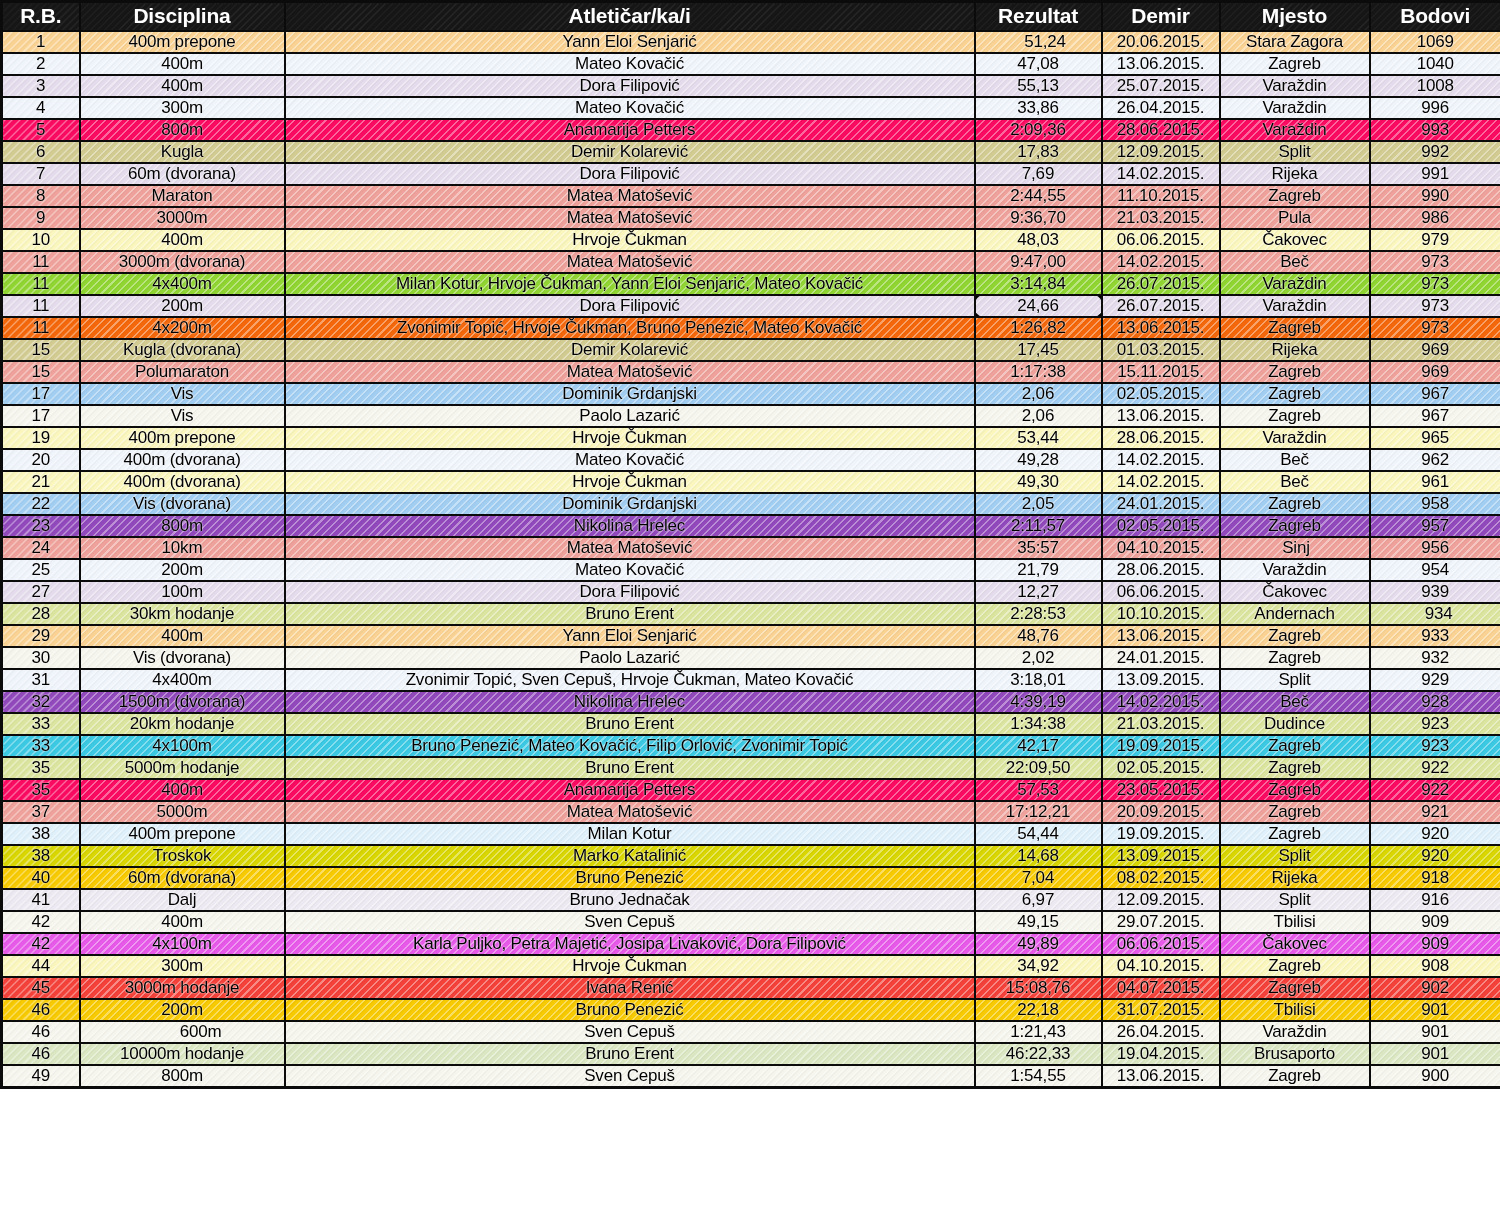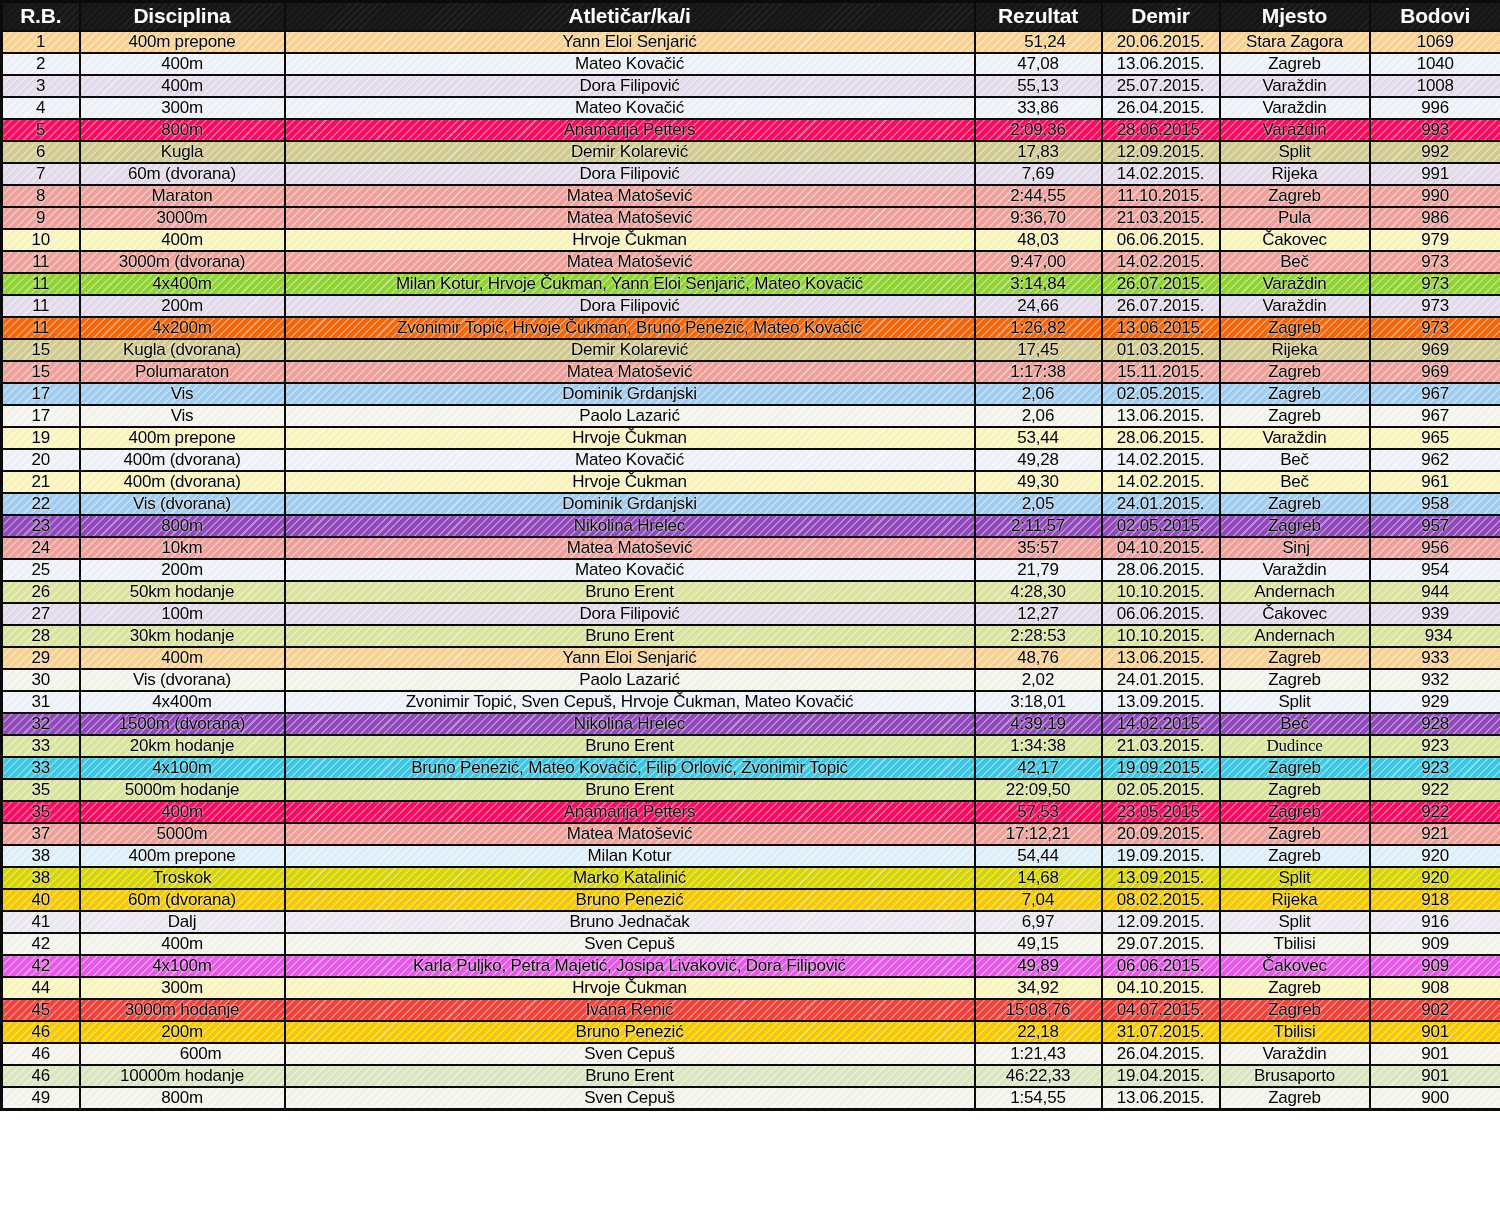--- a/index.html
+++ b/index.html
@@ -163,21 +163,21 @@
     <td style="background-color: rgb(144, 213, 50);">Milan Kotur, Hrvoje Čukman, Yann Eloi Senjarić, Mateo Kovačić</td>
     <td style="background-color: rgb(144, 213, 50);">3:14,84</td>
     <td style="background-color: rgb(144, 213, 50);">26.07.2015.</td>
     <td style="background-color: rgb(144, 213, 50);">Varaždin</td>
     <td style="background-color: rgb(144, 213, 50);">973</td>
   </tr>
       <tr>
     <td style="background-color: rgb(228, 220, 236);">11</td>
     <td style="background-color: rgb(228, 220, 236);">200m</td>
     <td style="background-color: rgb(228, 220, 236);">Dora Filipović</td>
-    <td style="background-color: rgb(228, 220, 236);">24,66</td>
+    <td style="background-color: rgb(228, 220, 236); border-radius: 9px;">24,66</td>
     <td style="background-color: rgb(228, 220, 236);">26.07.2015.</td>
     <td style="background-color: rgb(228, 220, 236);">Varaždin</td>
     <td style="background-color: rgb(228, 220, 236);">973</td>
   </tr>
       <tr>
     <td style="background-color: rgb(244, 103, 11);">11</td>
     <td style="background-color: rgb(244, 103, 11);">4x200m</td>
     <td style="background-color: rgb(244, 103, 11);">Zvonimir Topić, Hrvoje Čukman, Bruno Penezić, Mateo Kovačić</td>
     <td style="background-color: rgb(244, 103, 11);">1:26,82</td>
     <td style="background-color: rgb(244, 103, 11);">13.06.2015.</td>
@@ -277,29 +277,20 @@
       <tr>
     <td style="background-color: rgb(239, 243, 250);">25</td>
     <td style="background-color: rgb(239, 243, 250);">200m</td>
     <td style="background-color: rgb(239, 243, 250);">Mateo Kovačić</td>
     <td style="background-color: rgb(239, 243, 250);">21,79</td>
     <td style="background-color: rgb(239, 243, 250);">28.06.2015.</td>
     <td style="background-color: rgb(239, 243, 250);">Varaždin</td>
     <td style="background-color: rgb(239, 243, 250);">954</td>
   </tr>
       <tr>
-    <td style="background-color: rgb(220, 229, 159);">26</td>
-    <td style="background-color: rgb(220, 229, 159);">50km hodanje</td>
-    <td style="background-color: rgb(220, 229, 159);">Bruno Erent</td>
-    <td style="background-color: rgb(220, 229, 159);">4:28,30</td>
-    <td style="background-color: rgb(220, 229, 159);">10.10.2015.</td>
-    <td style="background-color: rgb(220, 229, 159);">Andernach</td>
-    <td style="background-color: rgb(220, 229, 159);">944</td>
-  </tr>
-      <tr>
     <td style="background-color: rgb(228, 220, 236);">27</td>
     <td style="background-color: rgb(228, 220, 236);">100m</td>
     <td style="background-color: rgb(228, 220, 236);">Dora Filipović</td>
     <td style="background-color: rgb(228, 220, 236);">12,27</td>
     <td style="background-color: rgb(228, 220, 236);">06.06.2015.</td>
     <td style="background-color: rgb(228, 220, 236);">Čakovec</td>
     <td style="background-color: rgb(228, 220, 236);">939</td>
   </tr>
       <tr>
     <td style="background-color: rgb(220, 229, 159);">28</td>
@@ -345,21 +336,21 @@
     <td style="background-color: rgb(145, 73, 188);">14.02.2015.</td>
     <td style="background-color: rgb(145, 73, 188);">Beč</td>
     <td style="background-color: rgb(145, 73, 188);">928</td>
   </tr>
       <tr>
     <td style="background-color: rgb(220, 229, 159);">33</td>
     <td style="background-color: rgb(220, 229, 159);">20km hodanje</td>
     <td style="background-color: rgb(220, 229, 159);">Bruno Erent</td>
     <td style="background-color: rgb(220, 229, 159);">1:34:38</td>
     <td style="background-color: rgb(220, 229, 159);">21.03.2015.</td>
-    <td style="background-color: rgb(220, 229, 159); font-family: Liberation Serif, serif;">Dudince</td>
+    <td style="background-color: rgb(220, 229, 159);">Dudince</td>
     <td style="background-color: rgb(220, 229, 159);">923</td>
   </tr>
       <tr>
     <td style="background-color: rgb(59, 201, 227);">33</td>
     <td style="background-color: rgb(59, 201, 227);">4x100m</td>
     <td style="background-color: rgb(59, 201, 227);">Bruno Penezić, Mateo Kovačić, Filip Orlović, Zvonimir Topić</td>
     <td style="background-color: rgb(59, 201, 227);">42,17</td>
     <td style="background-color: rgb(59, 201, 227);">19.09.2015.</td>
     <td style="background-color: rgb(59, 201, 227);">Zagreb</td>
     <td style="background-color: rgb(59, 201, 227);">923</td>

